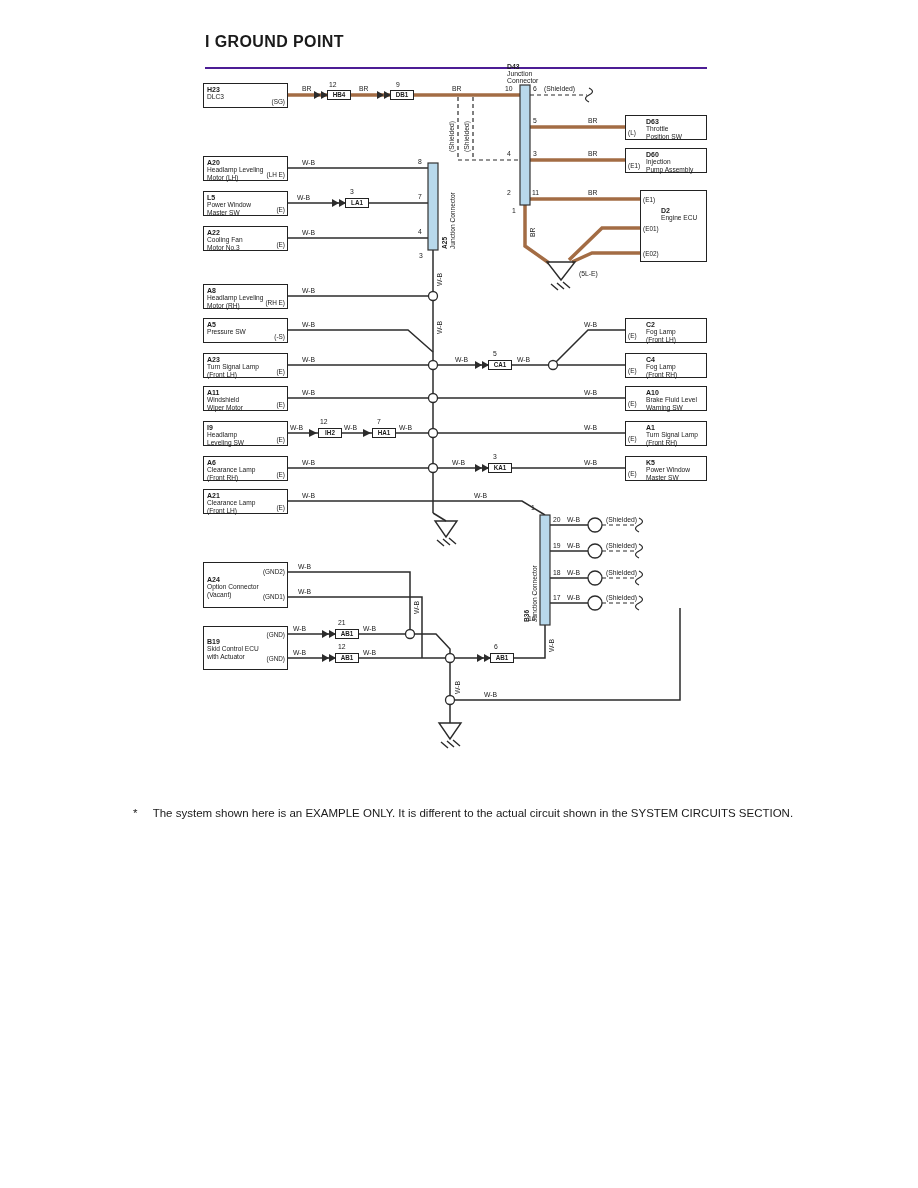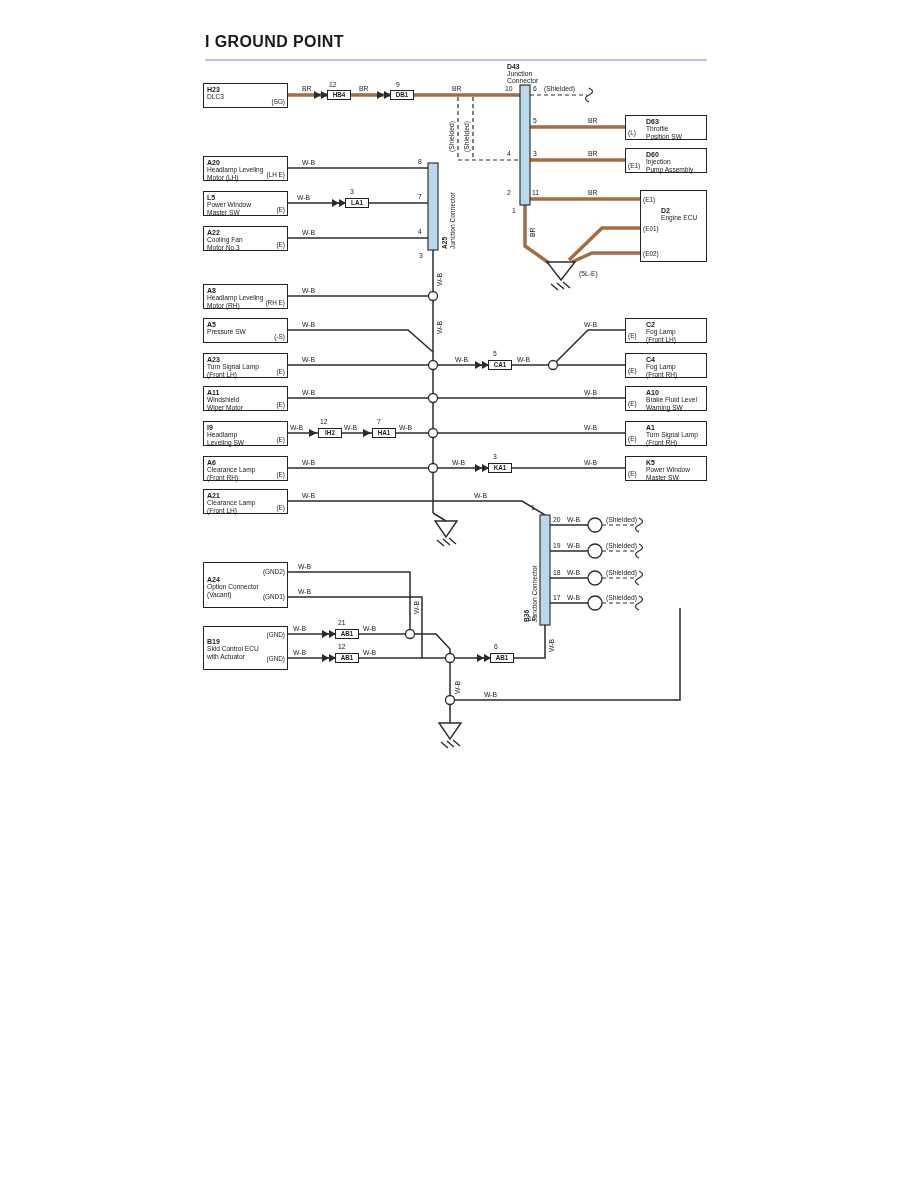--- a/index.html
+++ b/index.html
@@ -1,20 +1,20 @@
 <!DOCTYPE html>
 <html style="--brown: #a36c44; --blue: #b8d9ec;"><head>
 <meta charset="utf-8">
 <style>
   html,body{margin:0;padding:0;background:#fff}
   body{font-family:"Liberation Sans","DejaVu Sans",sans-serif;color:#1a1a1a}
   :root{--brown:#a36c44;--blue:#b8d9ec;--ink:#2b2b2b}
   .canvas{position:relative;width:918px;height:1188px;background:#fff;overflow:hidden}
   .title{position:absolute;left:205px;top:33px;width:502px;font-size:16px;font-weight:bold;
-         letter-spacing:.4px;border-bottom:2px solid #c4b5fd;padding-bottom:8px}
+         letter-spacing:.4px;border-bottom:2px solid #4c1d95;padding-bottom:16px}
   svg.wires{position:absolute;left:0;top:0}
   .bx{position:absolute;border:1.2px solid #222;background:#fff;font-size:6.6px;line-height:7.4px;
       padding:2px 2px 0 3px;box-sizing:border-box}
   .bx .id{font-weight:bold;font-size:7px}
   .bx .pn{position:absolute;font-size:6.4px;line-height:7px;white-space:nowrap}
   .bx.r{padding-left:0}
   .bx.r .txt{margin-left:20px}
   .cn{position:absolute;width:24px;height:10px;border:1.1px solid #222;background:#fff;
       font-size:6.3px;line-height:8.5px;text-align:center;box-sizing:border-box;font-weight:bold}
   .wl{position:absolute;font-size:6.8px;line-height:7px;white-space:nowrap}
@@ -403,14 +403,18 @@
   <span class="wl" style="left:544px;top:85px">(Shielded)</span>
   <span class="wl v" style="left:448px;top:152px">(Shielded)</span>
   <span class="wl v" style="left:463px;top:152px">(Shielded)</span>
   <span class="wl" style="left:606px;top:516px">(Shielded)</span>
   <span class="wl" style="left:606px;top:542px">(Shielded)</span>
   <span class="wl" style="left:606px;top:569px">(Shielded)</span>
   <span class="wl" style="left:606px;top:594px">(Shielded)</span>
 
   <span class="wl" style="left:579px;top:270px">(5L-E)</span>
 
+  <div class="foot">
+    <span>*</span>
+    <span style="margin-left:12px">The system shown here is an EXAMPLE ONLY. It is different to the actual circuit shown in the SYSTEM CIRCUITS SECTION.</span>
+  </div>
 
 </div>
 
 </body></html>

